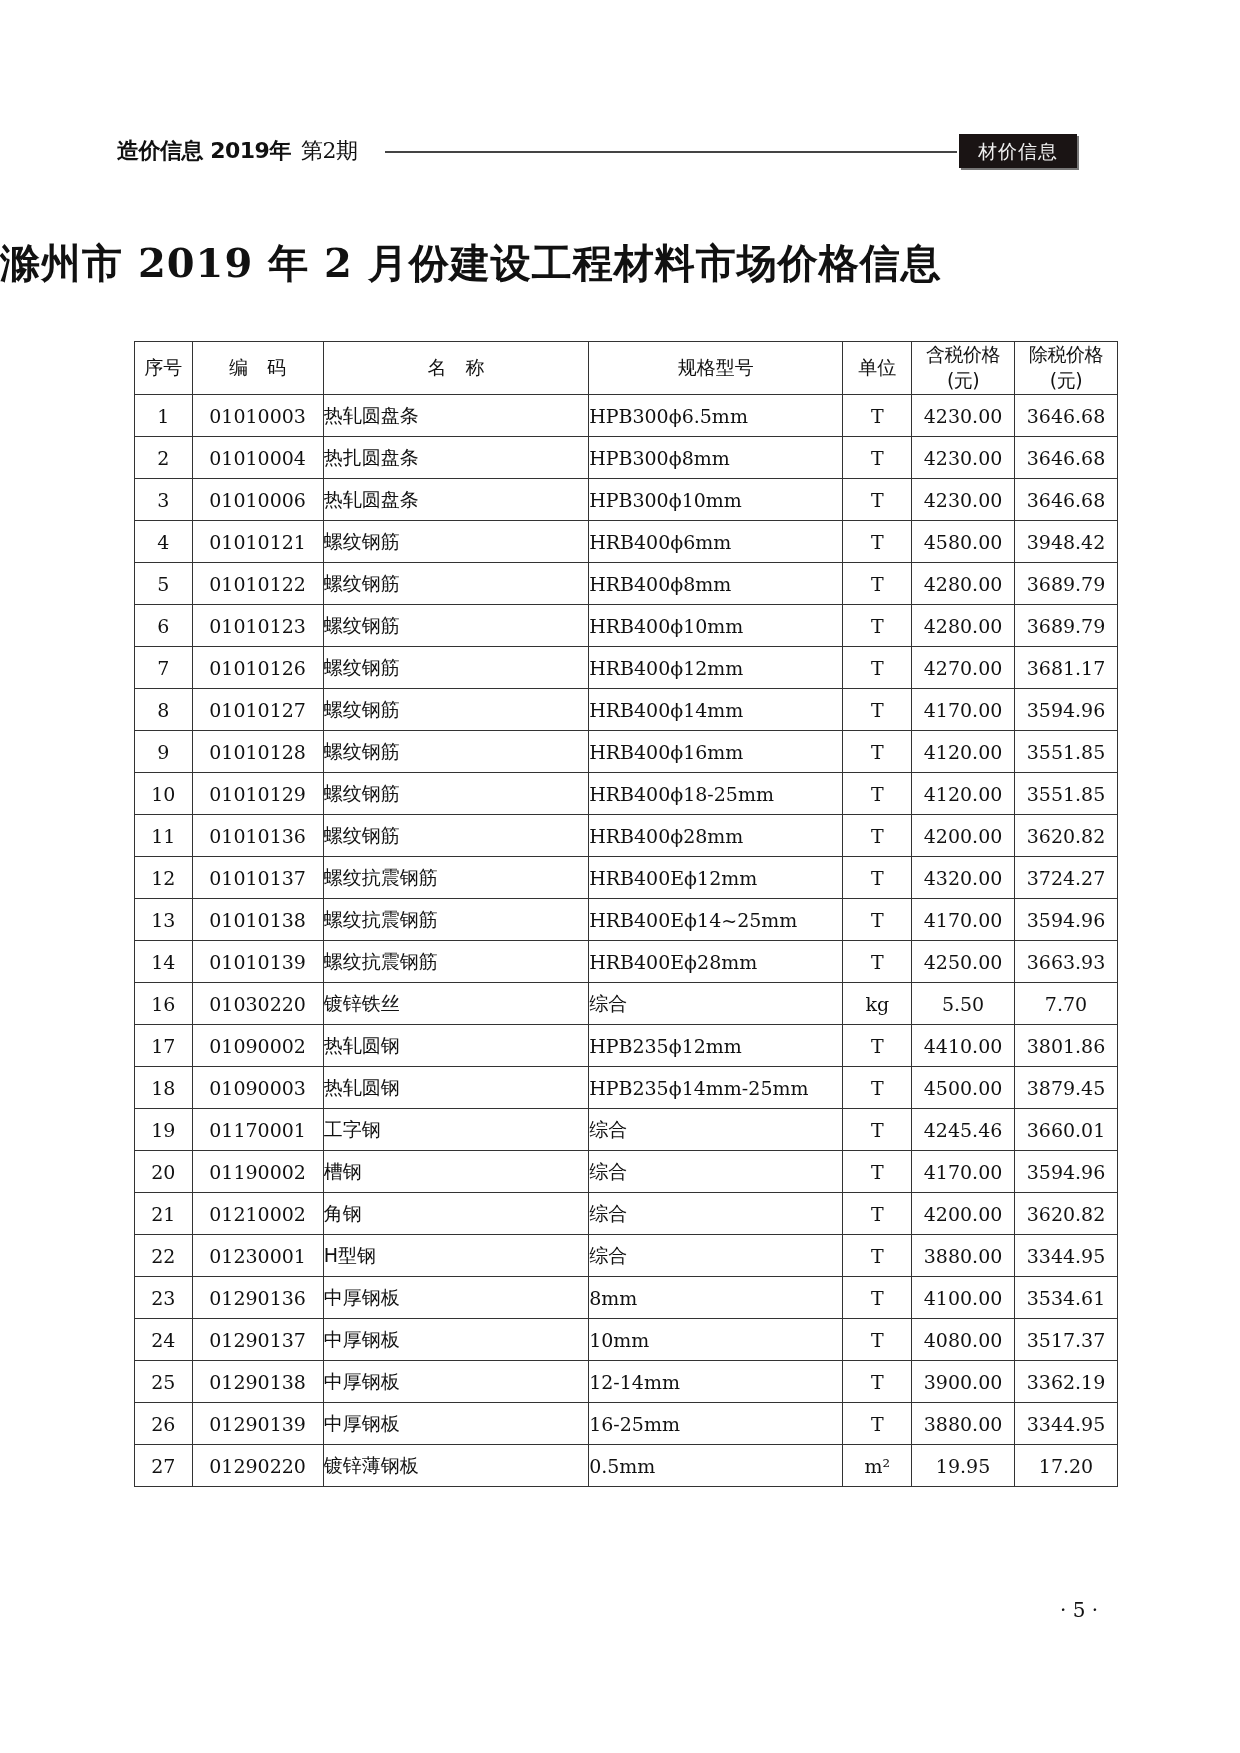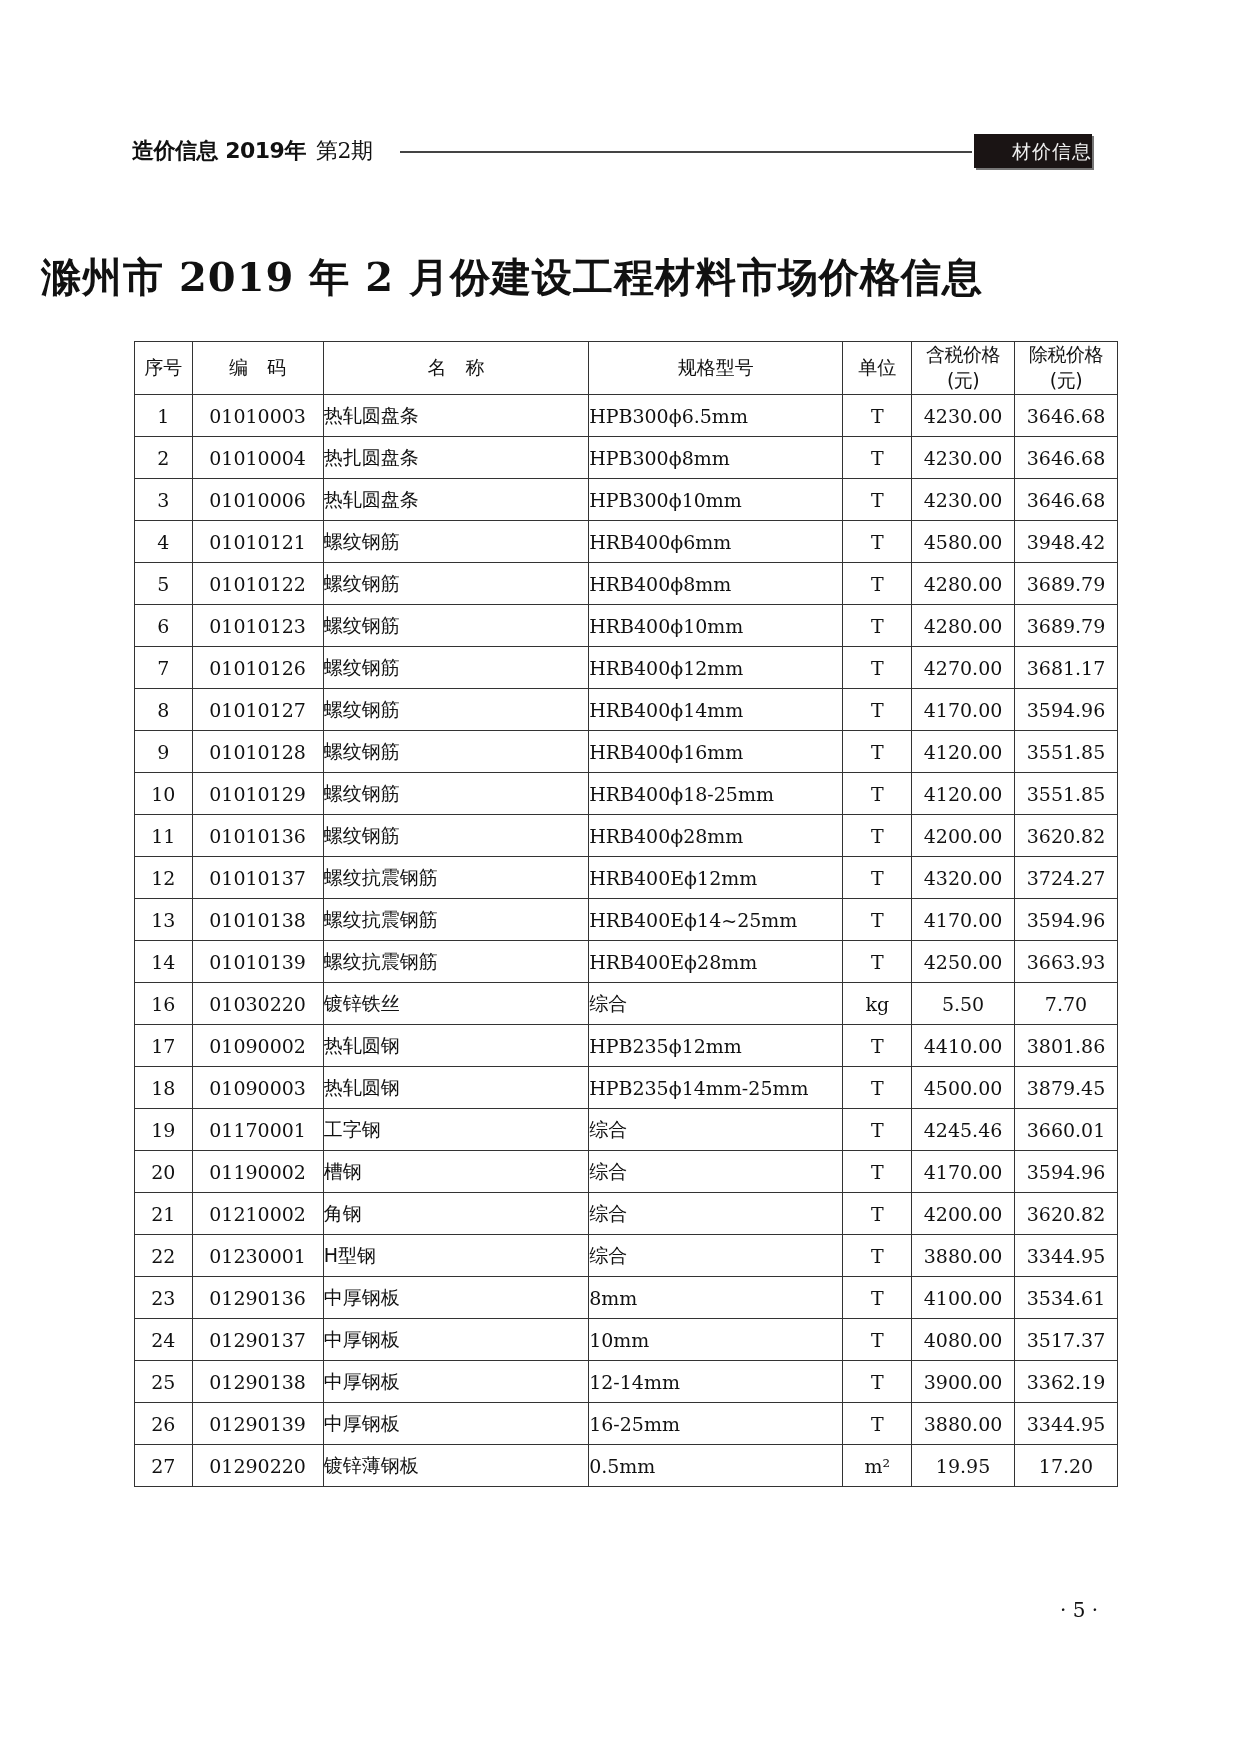--- a/index.html
+++ b/index.html
@@ -1,24 +1,24 @@
 <!DOCTYPE html>
 <html><head>
 <meta charset="utf-8">
 <style>
   html, body { margin: 0; padding: 0; background: #ffffff; }
   body { width: 1240px; height: 1753px; position: relative; overflow: hidden; color: #111; font-family: "DejaVu Serif", "Liberation Serif", serif; }
 
-  .running-header { position: absolute; left: 132px; top: 130px; width: 960px; height: 44px; }
+  .running-header { position: absolute; left: 117px; top: 130px; width: 960px; height: 44px; }
   .rh-left { position: absolute; left: 0; top: 6px; font-family: "DejaVu Sans", "Liberation Sans", sans-serif; font-size: 22px; font-weight: bold; letter-spacing: -0.5px; }
   .rh-left .issue { font-family: "DejaVu Serif", "Liberation Serif", serif; font-weight: normal; margin-left: 10px; }
   .rh-rule { position: absolute; left: 268px; top: 21px; width: 572px; height: 2px; background: #444; }
-  .rh-badge { position: absolute; left: 842px; top: 4px; width: 118px; height: 34px; background: #1a1414; color: #f0f0f0; font-family: "DejaVu Sans", "Liberation Sans", sans-serif; font-size: 19px; line-height: 34px; text-align: right; letter-spacing: 1px; box-shadow: 2px 2px 0 #777; }
-
-  .page-title { position: absolute; left: 0; top: 250px; width: 1024px; text-align: center; font-family: "DejaVu Serif", "Liberation Serif", serif; font-weight: bold; font-size: 40px; letter-spacing: 1px; }
+  .rh-badge { position: absolute; left: 842px; top: 4px; width: 118px; height: 34px; background: #1a1414; color: #f0f0f0; font-family: "DejaVu Sans", "Liberation Sans", sans-serif; font-size: 19px; line-height: 34px; text-align: center; letter-spacing: 1px; box-shadow: 2px 2px 0 #777; }
+
+  .page-title { position: absolute; left: 0; top: 236px; width: 1024px; text-align: left; font-family: "DejaVu Serif", "Liberation Serif", serif; font-weight: bold; font-size: 40px; letter-spacing: 1px; }
 
   table.price-table { position: absolute; left: 134px; top: 341px; width: 984px; border-collapse: collapse; table-layout: fixed; }
   table.price-table td, table.price-table th { border: 1.5px solid #333; height: 41px; padding: 0; font-size: 19px; font-weight: normal; vertical-align: middle; }
   table.price-table th { height: 42px; font-family: "DejaVu Sans", "Liberation Sans", sans-serif; font-size: 19px; }
   th.col-price { font-size: 16px; letter-spacing: -0.5px; }
   .c { text-align: center; }
   td.name { font-family: "DejaVu Sans", "Liberation Sans", sans-serif; padding-left: 12px; }
   td.spec { padding-left: 12px; }
   td.section { font-family: "DejaVu Sans", "Liberation Sans", sans-serif; padding-left: 12px; height: 40px; }
 

